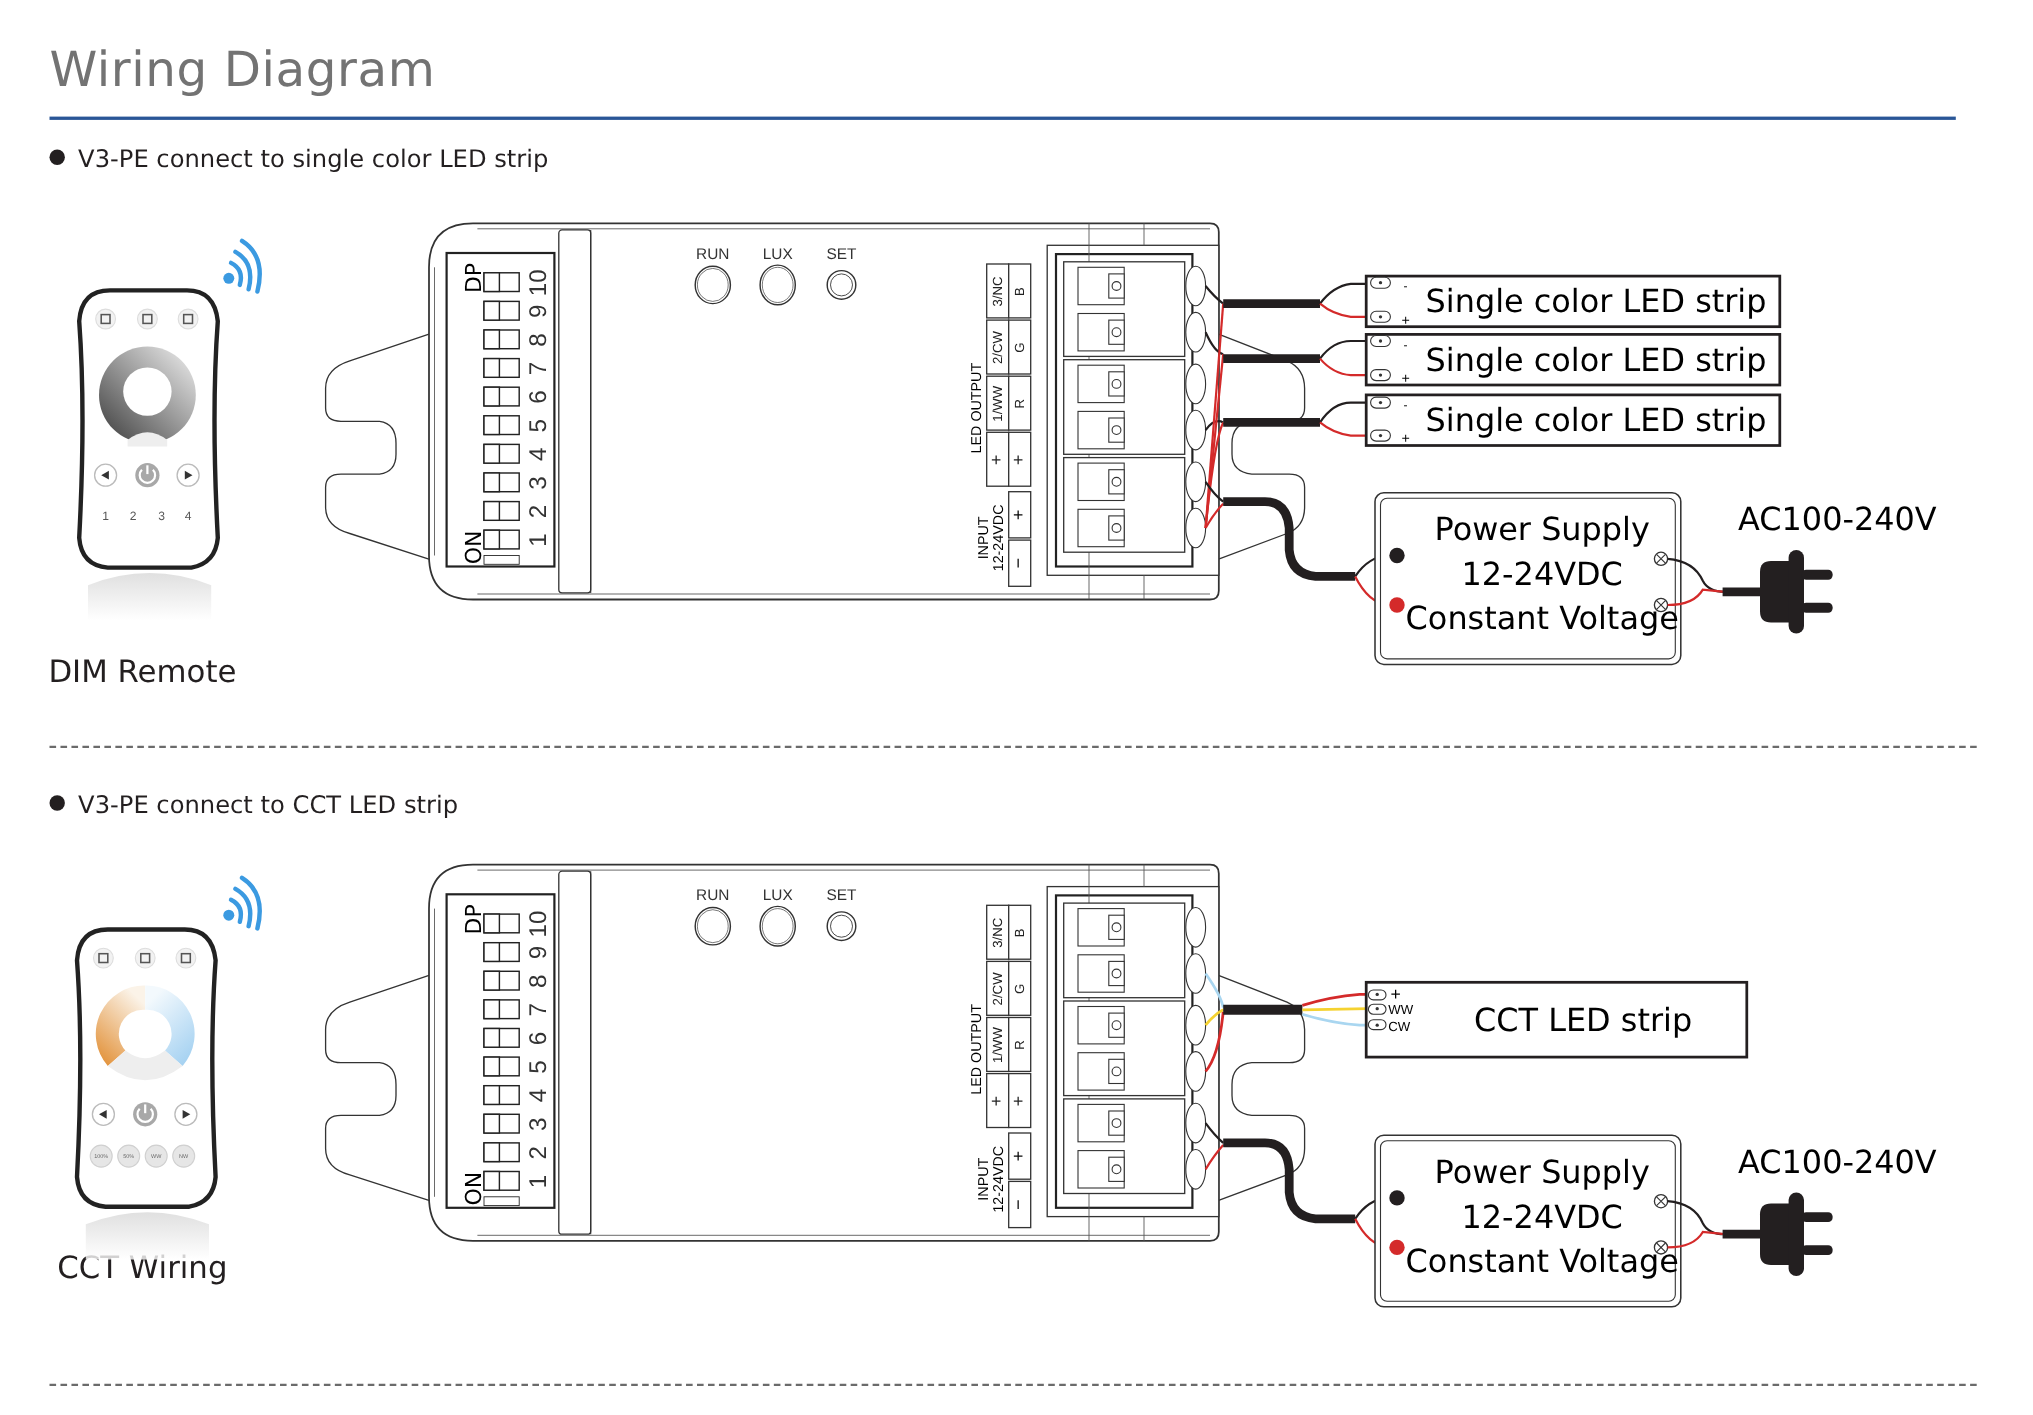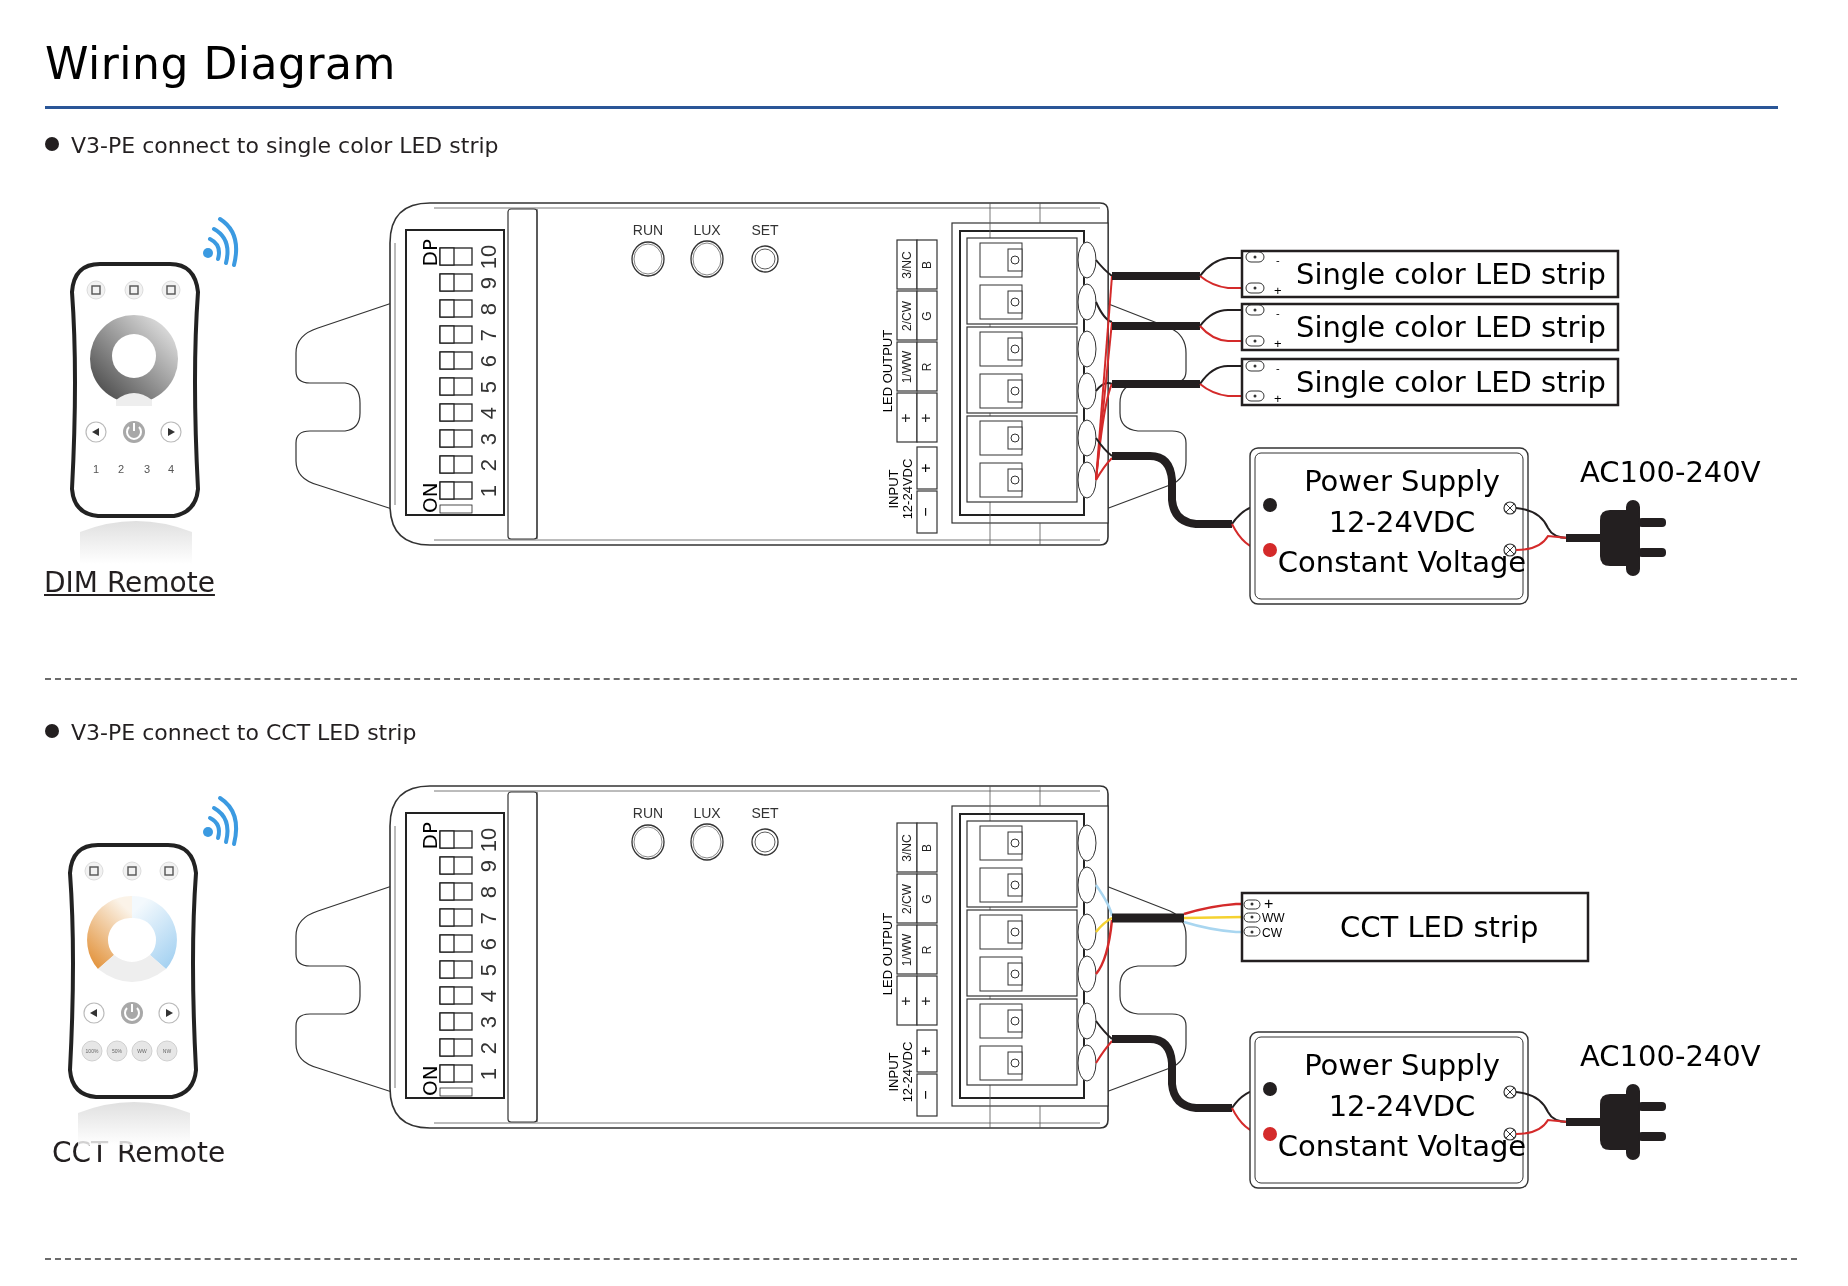--- a/index.html
+++ b/index.html
@@ -1,18 +1,18 @@
 <!DOCTYPE html>
 <html><head>
 <meta charset="utf-8">
 <style>
   html, body { margin:0; padding:0; background:#ffffff; }
   body { width:1848px; height:1286px; position:relative; overflow:hidden; font-family:"Liberation Sans", sans-serif; color:#231f20; }
   .abs { position:absolute; }
-  .title { left:45px; top:38px; font-size:44px; color:#000000; font-family:"DejaVu Sans", sans-serif; font-weight:normal; letter-spacing:0.5px; }
+  .title { left:45px; top:38px; font-size:44px; color:#737373; font-family:"DejaVu Sans", sans-serif; font-weight:normal; letter-spacing:0.5px; }
   .title-rule { left:45px; top:106px; width:1733px; height:3px; background:#2a5697; }
   .section-heading { left:45px; font-size:22px; font-family:"DejaVu Sans", sans-serif; }
   .bullet { display:inline-block; width:14px; height:14px; border-radius:50%; background:#231f20; margin-right:12px; vertical-align:middle; position:relative; top:-3px; }
   .dashed { left:45px; width:1752px; height:0; border-top:2px dashed #6b6b6b; }
   .remote-label { font-size:28px; font-family:"DejaVu Sans", sans-serif; }
   svg text { font-family:"Liberation Sans", sans-serif; }
   .lbl { font-family:"DejaVu Sans", sans-serif; }
 </style>
 </head>
 <body>
@@ -24,22 +24,22 @@
   <span class="bullet"></span><span>V3-PE connect to single color LED strip</span>
 </div>
 
 <div class="abs section-heading" style="top:720px;">
   <span class="bullet"></span><span>V3-PE connect to CCT LED strip</span>
 </div>
 
 <div class="abs dashed" style="top:678px;"></div>
 <div class="abs dashed" style="top:1258px;"></div>
 
-<div class="abs remote-label" style="left:44px; top:566px;text-decoration:underline;">DIM Remote</div>
-<div class="abs remote-label" style="left:52px; top:1136px;">CCT Remote</div>
+<div class="abs remote-label" style="left:44px; top:594px;">DIM Remote</div>
+<div class="abs remote-label" style="left:52px; top:1136px;">CCT Wiring</div>
 
 <svg class="abs" style="left:0; top:0;" width="1848" height="1286" viewBox="0 0 1848 1286">
   <defs>
     <linearGradient id="dimGrad" x1="0" y1="1" x2="1" y2="0">
       <stop offset="0" stop-color="#3a3a3a"></stop>
       <stop offset="0.55" stop-color="#a0a0a0"></stop>
       <stop offset="1" stop-color="#f2f2f2"></stop>
     </linearGradient>
     <linearGradient id="cctGradL" x1="0" y1="1" x2="0.6" y2="0">
       <stop offset="0" stop-color="#e08a2c"></stop>

